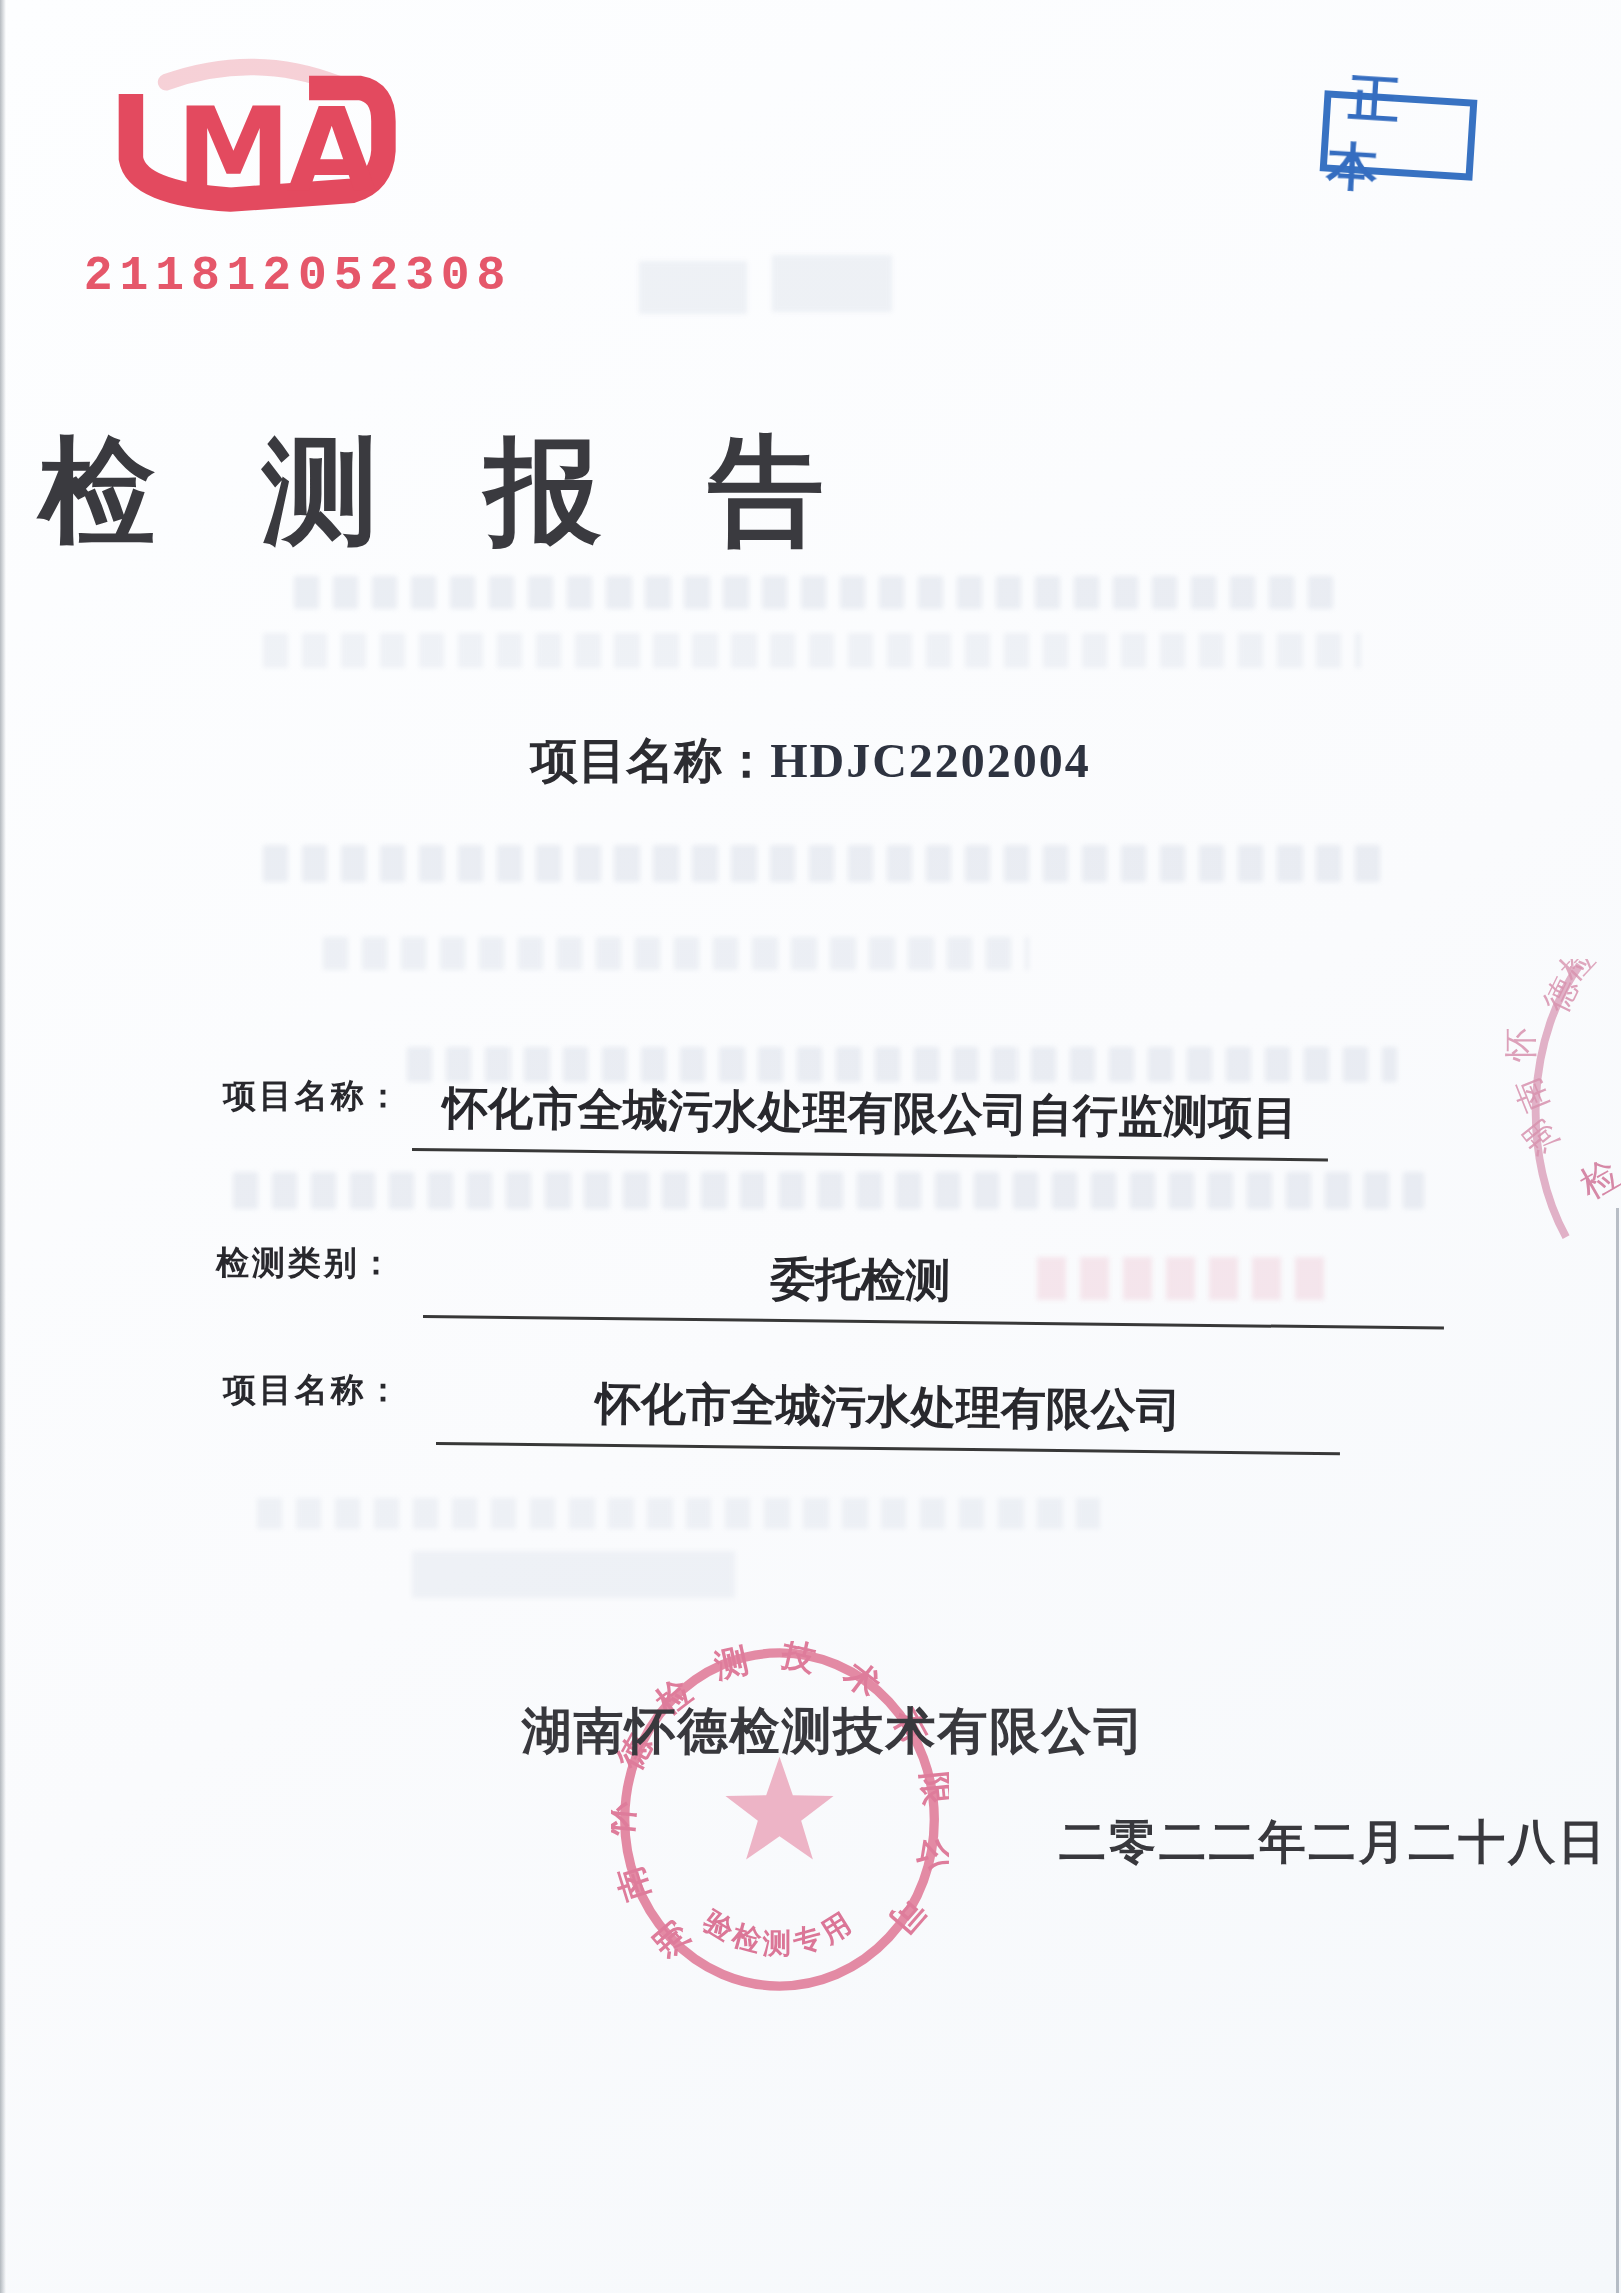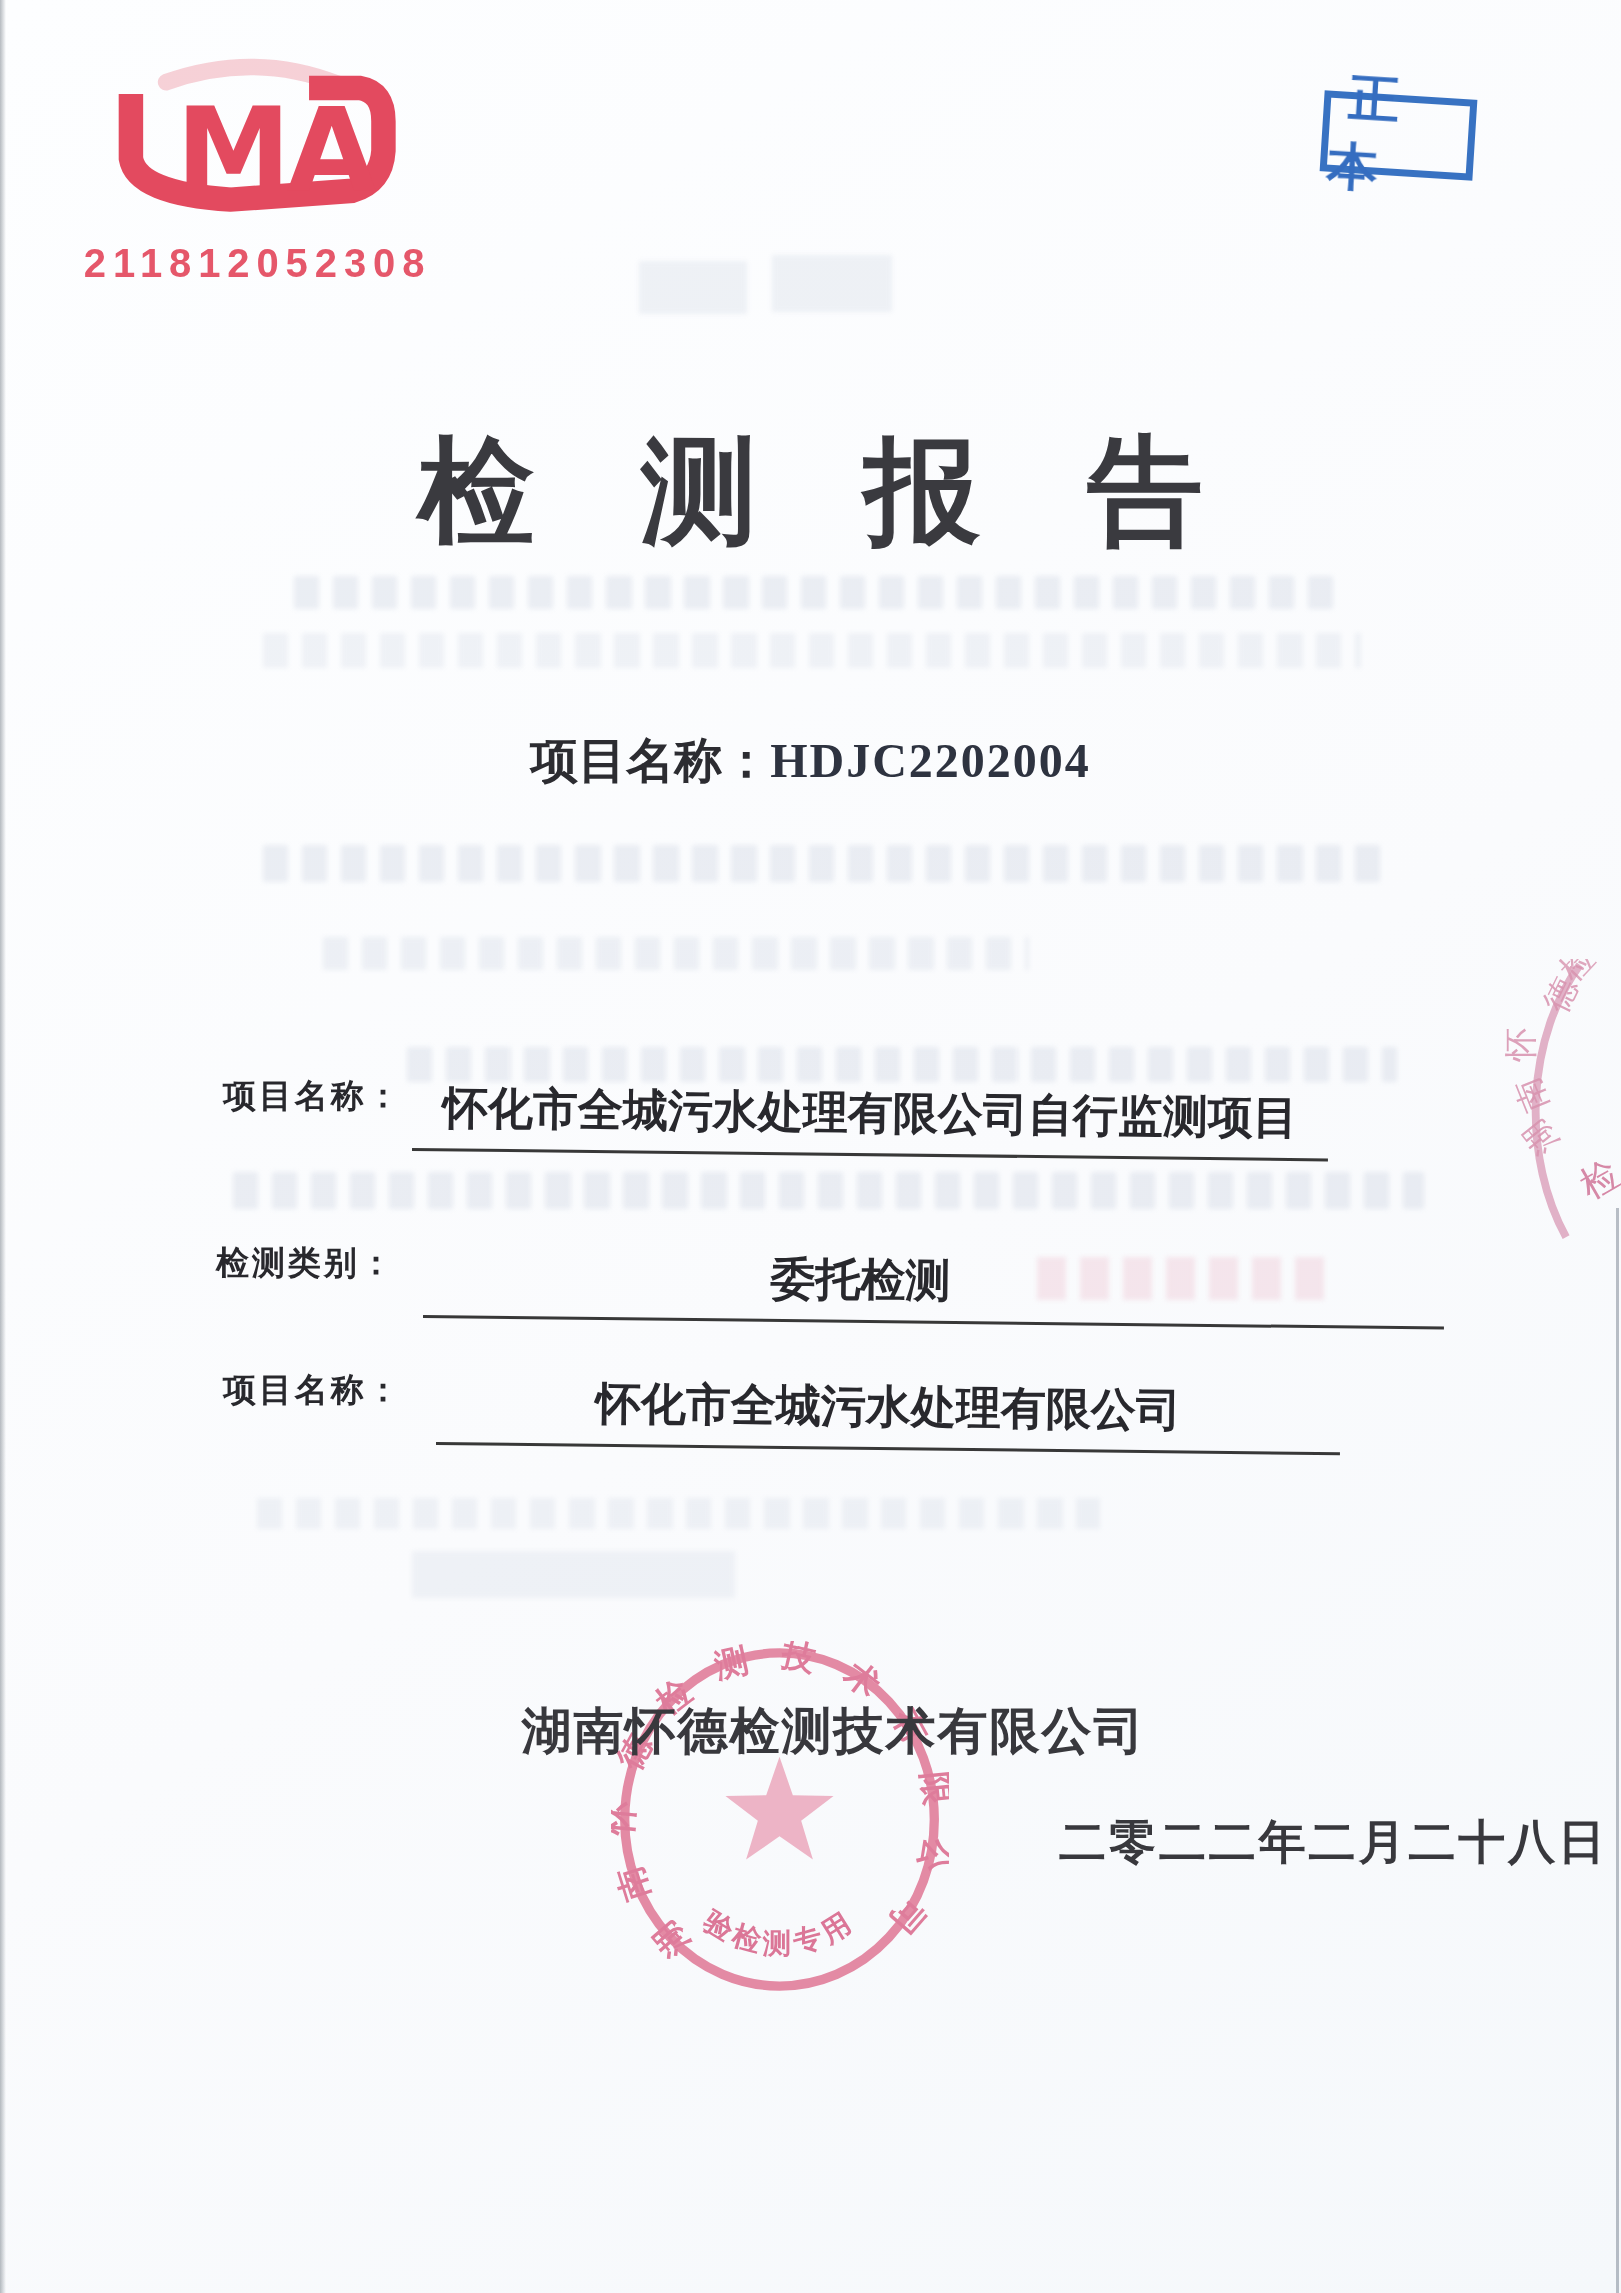--- a/index.html
+++ b/index.html
@@ -13,30 +13,30 @@
     background:linear-gradient(90deg,rgba(95,105,115,.45),rgba(95,105,115,0));}
   .edge-right{position:absolute;right:2px;top:1208px;width:2.9px;height:1086px;
     background:rgba(105,115,130,.45);}
   
   .ghost{position:absolute;filter:blur(2.9px);opacity:.55;
     background:repeating-linear-gradient(90deg,rgba(146,162,190,.30) 0 25.5px,rgba(146,162,190,0) 25.5px 39px);}
   .ghost.pink{background:repeating-linear-gradient(90deg,rgba(226,146,170,.38) 0 29px,rgba(226,146,170,0) 29px 43px);}
   .ghost.block{background:rgba(150,166,194,.26);}
   
   .cma{position:absolute;left:76px;top:43px;width:333px;}
-  .cma-number{margin-top:10px;padding-left:7.8px;
-    font-family:Liberation Sans, sans-serif;font-weight:bold;
-    font-size:40px;letter-spacing:6.9px;color:#e4495e;opacity:.92;filter:blur(0.3px);}
+  .cma-number{margin-top:18px;padding-left:7.8px;
+    font-family:Liberation Mono, monospace;font-weight:bold;
+    font-size:48px;letter-spacing:6.9px;color:#e4495e;opacity:.92;filter:blur(0.3px);}
   
   .copy-stamp{position:absolute;left:1322px;top:95px;width:139px;height:67px;
     border:7.8px solid #2e6bbf;transform:rotate(3.6deg);display:flex;align-items:center;justify-content:center;
     color:#2b66bd;font-weight:bold;font-size:51px;letter-spacing:17.6px;text-indent:17.6px;
     opacity:.95;filter:blur(0.3px);}
   
-  .title{position:absolute;left:0;width:100%;top:414px;text-align:center;
+  .title{position:absolute;left:0;width:100%;top:414px;text-align:left;
     font-size:116px;font-weight:700;letter-spacing:39px;text-indent:39px;color:#3a3a3f;}
   
   .report-no{position:absolute;left:0;width:100%;top:729px;text-align:center;
     font-size:48px;font-weight:700;color:#2c2c31;}
   .report-no .val{font-family:"Liberation Serif","DejaVu Serif",serif;
     letter-spacing:2px;color:#2e3340;margin-top:48px;}
   
   .flabel{position:absolute;font-size:33px;font-weight:600;letter-spacing:2.9px;color:#28282d;}
   .fvalue{position:absolute;border-bottom:3.9px solid #383838;text-align:center;
     font-size:45px;font-weight:600;color:#28282d;transform-origin:left bottom;

